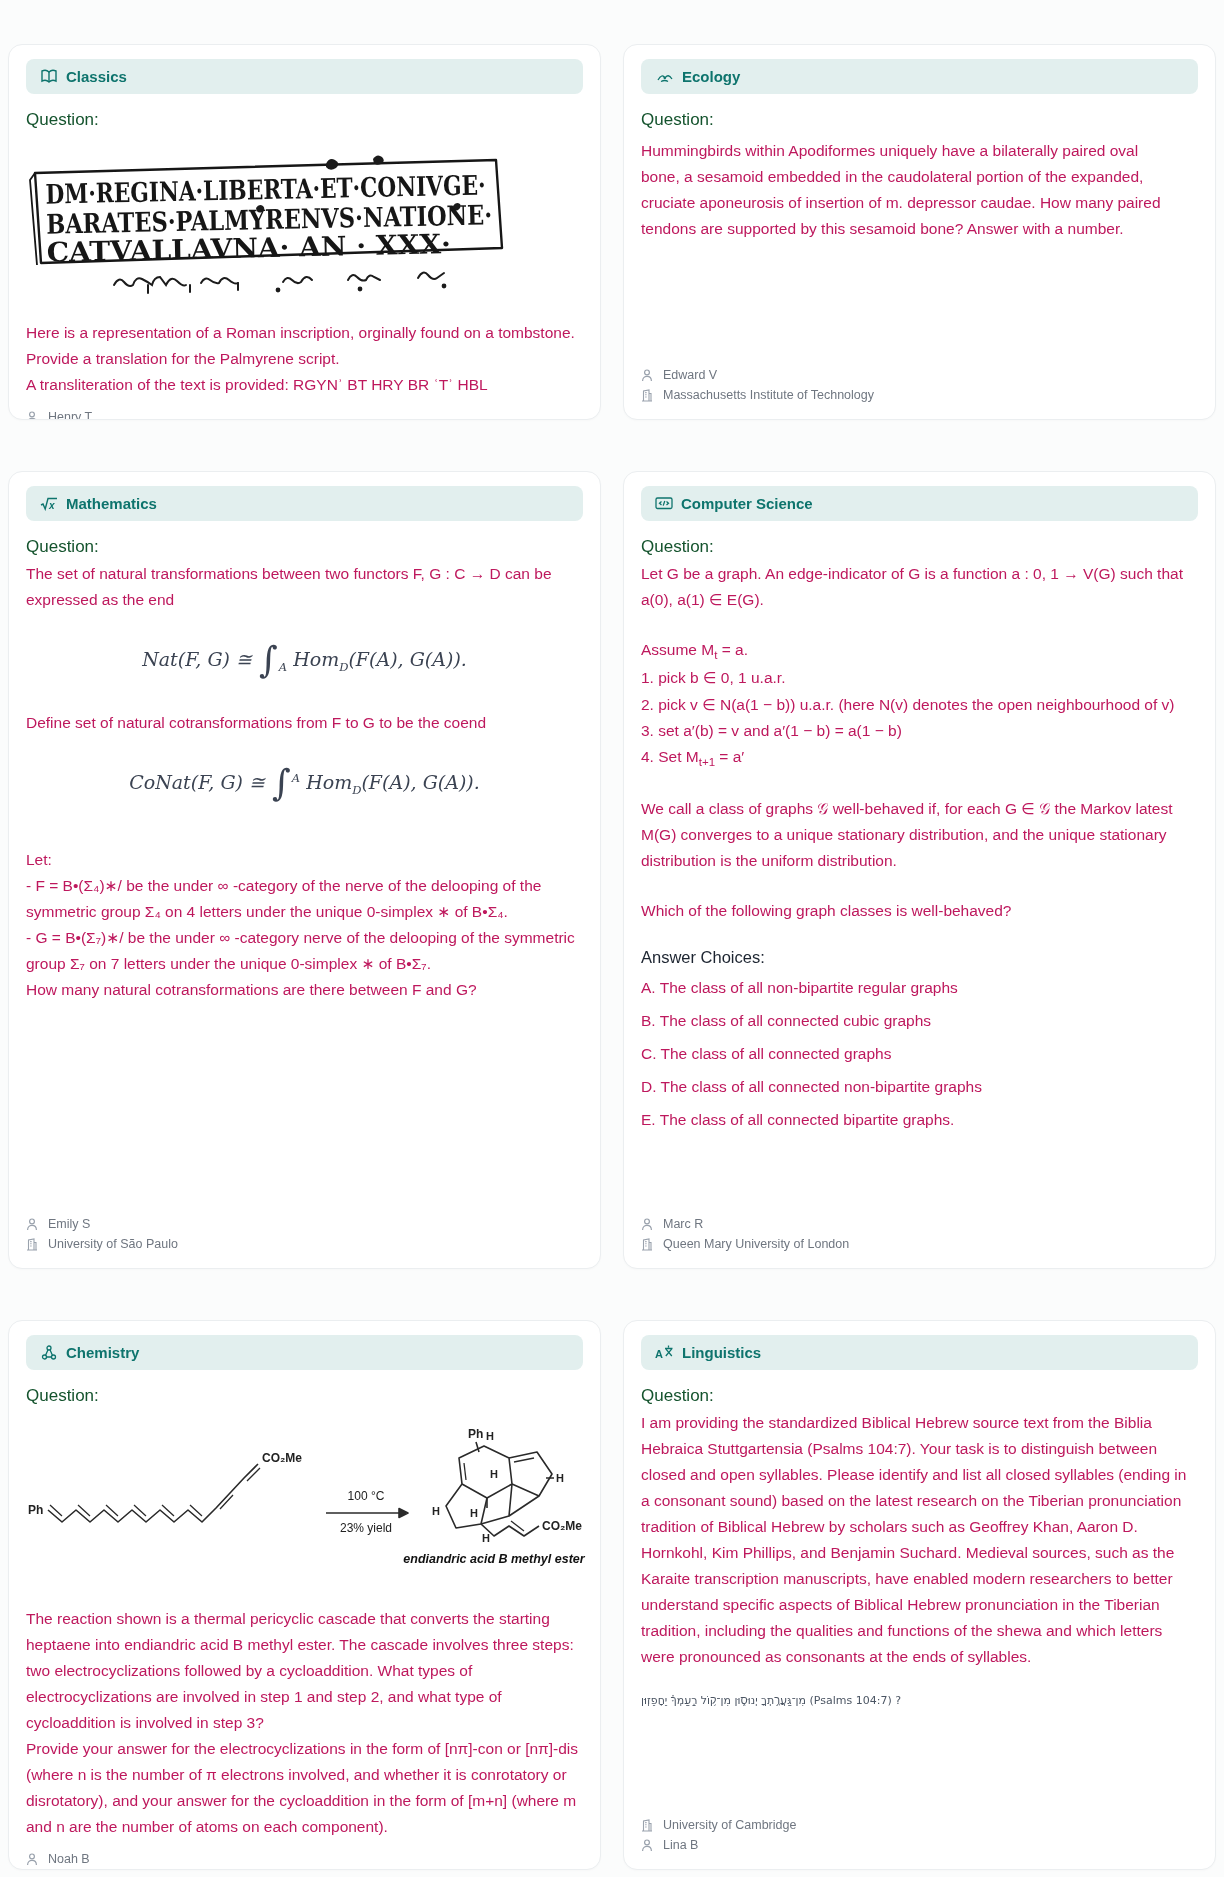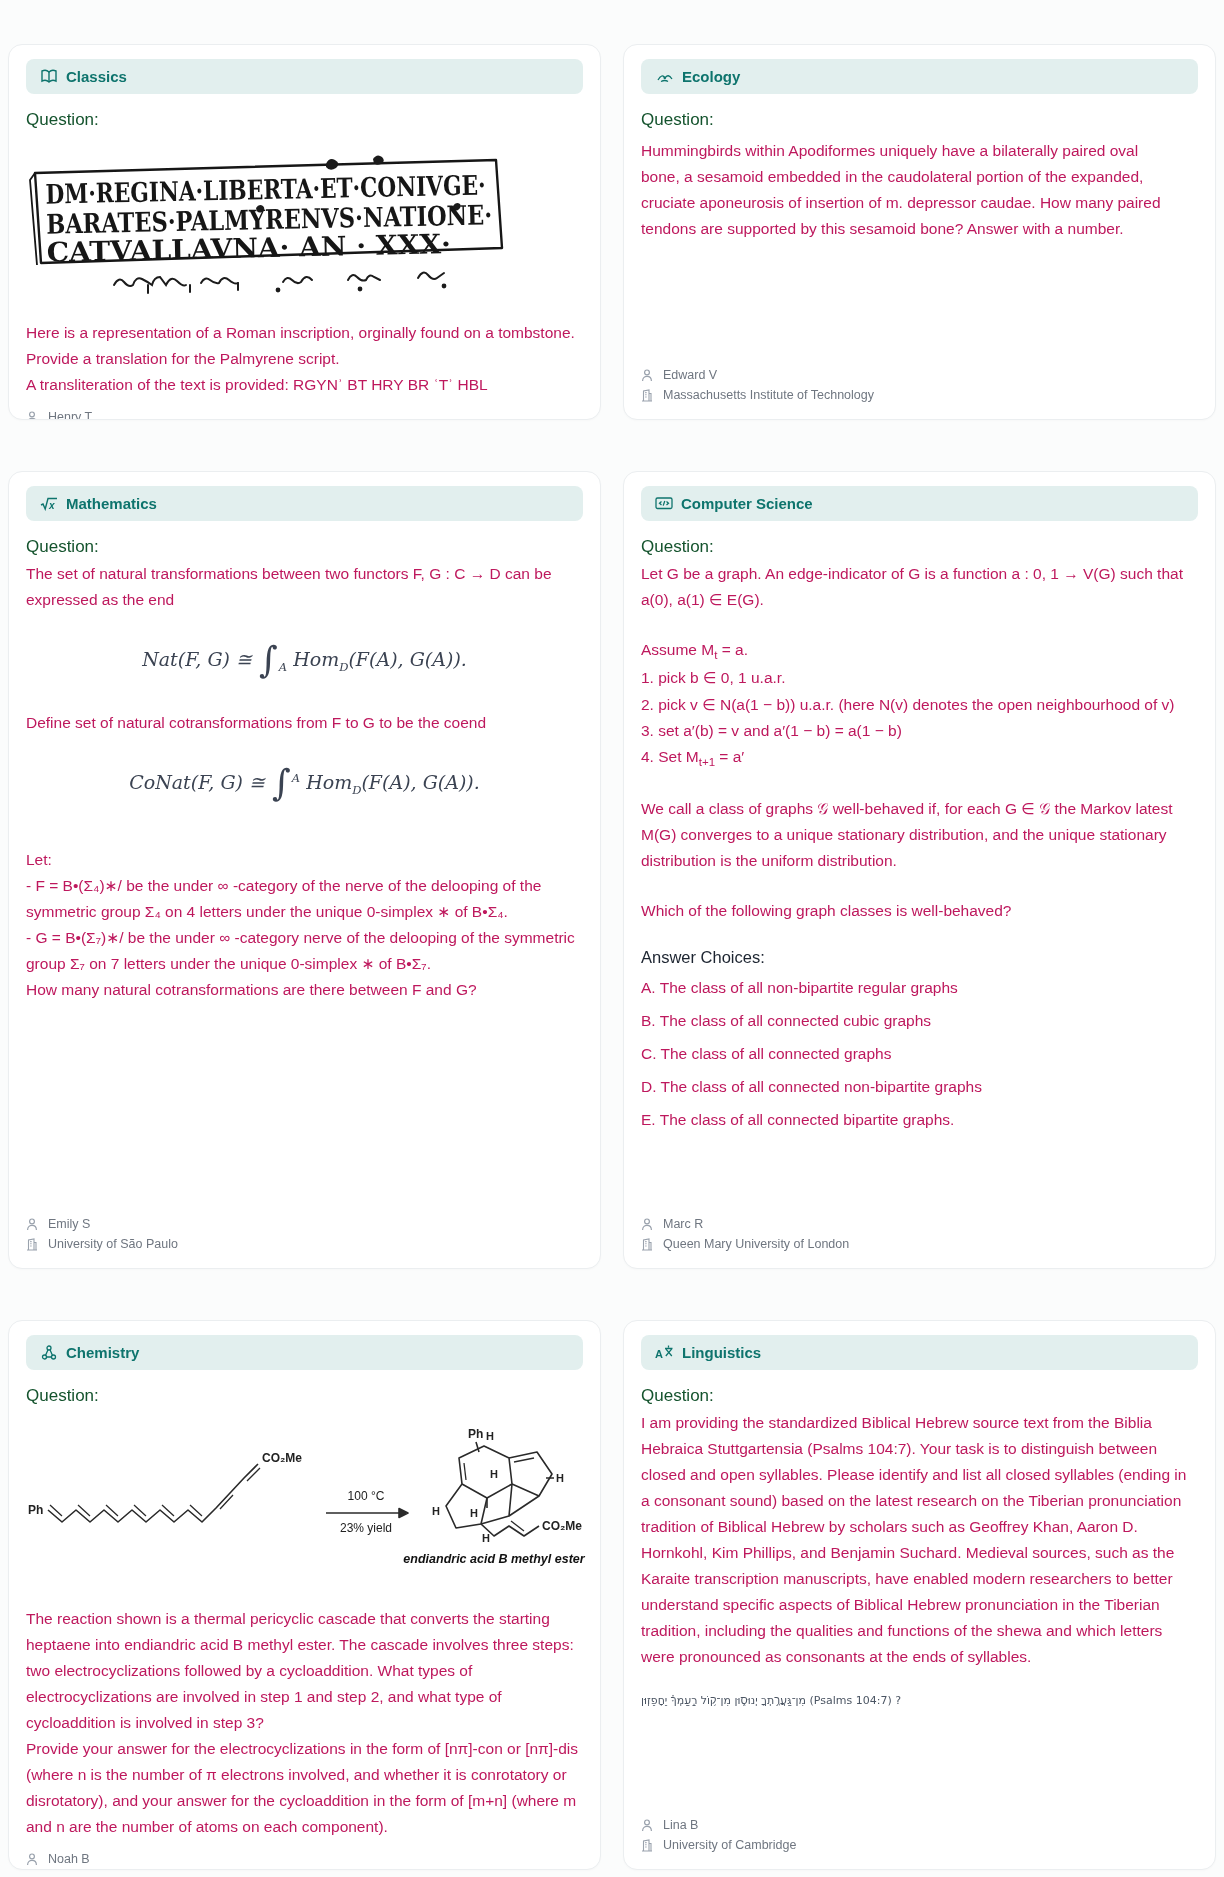--- a/index.html
+++ b/index.html
@@ -292,29 +292,29 @@
         <text x="0" y="14" font-size="11" font-weight="bold" fill="#0e746d" stroke="none">A</text>
         <path d="M13.5,1.5 v2 M10,4.5 h7.5 M10.8,12 L16.6,5.2 M11,5.2 L16.8,12"></path>
       </svg>
       <span>Linguistics</span>
     </div>
     <h2 class="question" style="margin-bottom:4px;">Question:</h2>
     <p class="body">I am providing the standardized Biblical Hebrew source text from the Biblia Hebraica Stuttgartensia (Psalms 104:7). Your task is to distinguish between closed and open syllables. Please identify and list all closed syllables (ending in a consonant sound) based on the latest research on the Tiberian pronunciation tradition of Biblical Hebrew by scholars such as Geoffrey Khan, Aaron D. Hornkohl, Kim Phillips, and Benjamin Suchard. Medieval sources, such as the Karaite transcription manuscripts, have enabled modern researchers to better understand specific aspects of Biblical Hebrew pronunciation in the Tiberian tradition, including the qualities and functions of the shewa and which letters were pronounced as consonants at the ends of syllables.</p>
     <p class="hebrew">מִן־גַּעֲרָ֣תְךָ יְנוּס֑וּן מִן־ק֥וֹל רַֽעַמְךָ֗ יֵחָפֵזֽוּן (Psalms 104:7) ?</p>
     <footer class="meta">
       <div class="meta-row">
+        <svg width="12" height="13" viewBox="0 0 12 13" fill="none" stroke="#9aa2ad" stroke-width="1.1">
+            <path d="M2.5,12 V2 L8,1 V12 M8,4.5 H10 V12 M1,12 H11"></path>
+            <path d="M4.2,3.6 h1.4 M4.2,5.8 h1.4 M4.2,8 h1.4"></path>
+          </svg>
+        <span>University of Cambridge</span>
+      </div>
+      <div class="meta-row">
         <svg width="12" height="13" viewBox="0 0 12 13" fill="none" stroke="#9aa2ad" stroke-width="1.2">
             <circle cx="6" cy="3.4" r="2.4"></circle>
             <path d="M1.6,12 C1.6,8.6 3.9,7.3 6,7.3 C8.1,7.3 10.4,8.6 10.4,12"></path>
           </svg>
         <span>Lina B</span>
       </div>
-      <div class="meta-row">
-        <svg width="12" height="13" viewBox="0 0 12 13" fill="none" stroke="#9aa2ad" stroke-width="1.1">
-            <path d="M2.5,12 V2 L8,1 V12 M8,4.5 H10 V12 M1,12 H11"></path>
-            <path d="M4.2,3.6 h1.4 M4.2,5.8 h1.4 M4.2,8 h1.4"></path>
-          </svg>
-        <span>University of Cambridge</span>
-      </div>
     </footer>
   </section>
 
 </div>
 
 </body></html>

